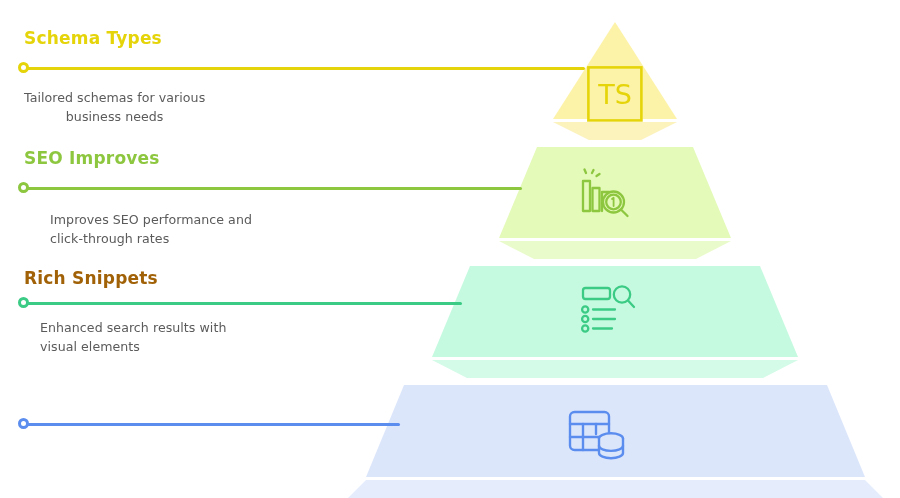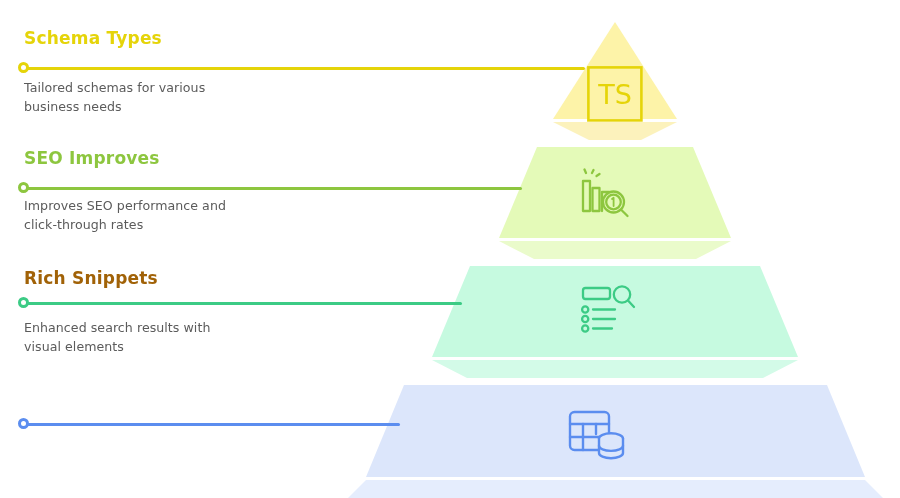--- a/index.html
+++ b/index.html
@@ -142,45 +142,45 @@
     </div>
   </div>
 
   <div class="info-block" style="top:28px;">
     <div class="info-title t-yellow">Schema Types</div>
   </div>
   <div class="connector" style="top:62px; width:567px;">
     <div class="rule" style="width:558px; background:#E5D409;"></div>
     <div class="dot" style="border:3.4px solid #E5D409;"></div>
   </div>
-  <div class="info-block" style="top:78px;">
+  <div class="info-block" style="top:88px;text-align:center;">
     <div class="info-desc">Tailored schemas for various
 business needs</div>
   </div>
 
   <div class="info-block" style="top:148px;">
     <div class="info-title t-lime">SEO Improves</div>
   </div>
   <div class="connector" style="top:182px; width:504px;">
     <div class="rule" style="width:495px; background:#8DC63F;"></div>
     <div class="dot" style="border:3.4px solid #8DC63F;"></div>
   </div>
-  <div class="info-block" style="top:196px;">
+  <div class="info-block" style="top:210px;margin-left:26px;">
     <div class="info-desc">Improves SEO performance and
 click-through rates</div>
   </div>
 
   <div class="info-block" style="top:268px;">
     <div class="info-title t-mint">Rich Snippets</div>
   </div>
   <div class="connector" style="top:297px; width:444px;">
     <div class="rule" style="width:435px; background:#3CCB85;"></div>
     <div class="dot" style="border:3.4px solid #3CCB85;"></div>
   </div>
-  <div class="info-block" style="top:318px;">
+  <div class="info-block" style="top:318px;margin-left:16px;">
     <div class="info-desc">Enhanced search results with
 visual elements</div>
   </div>
 
   <div class="connector" style="top:418px; width:382px;">
     <div class="rule" style="width:373px; background:#5B8DEF;"></div>
     <div class="dot" style="border:3.4px solid #5B8DEF;"></div>
   </div>
 
 </div>

